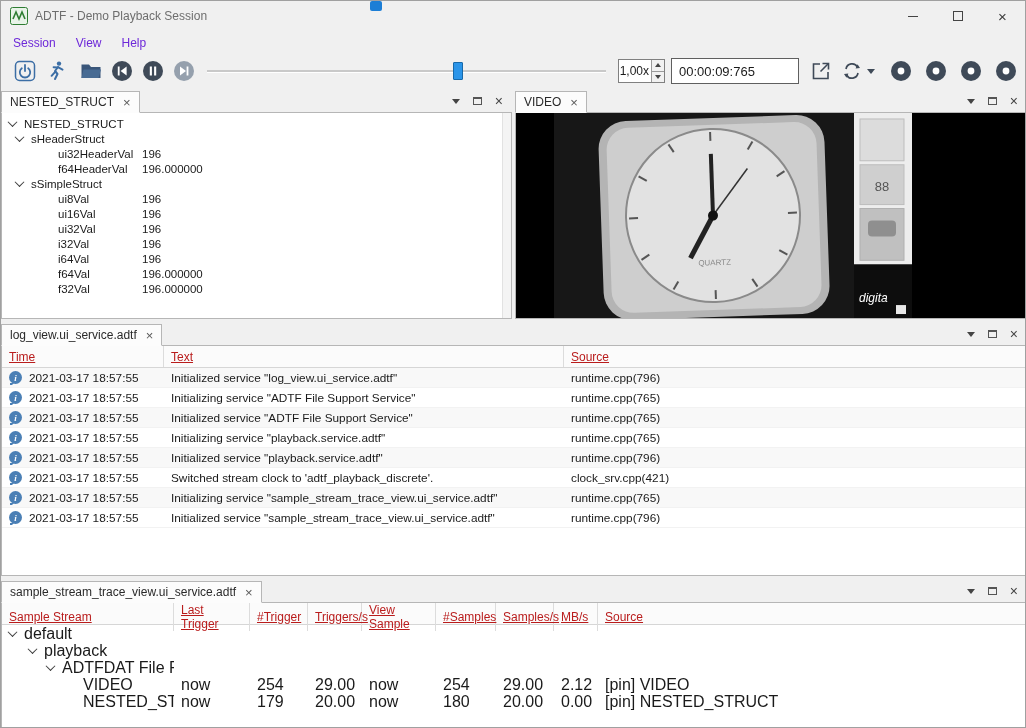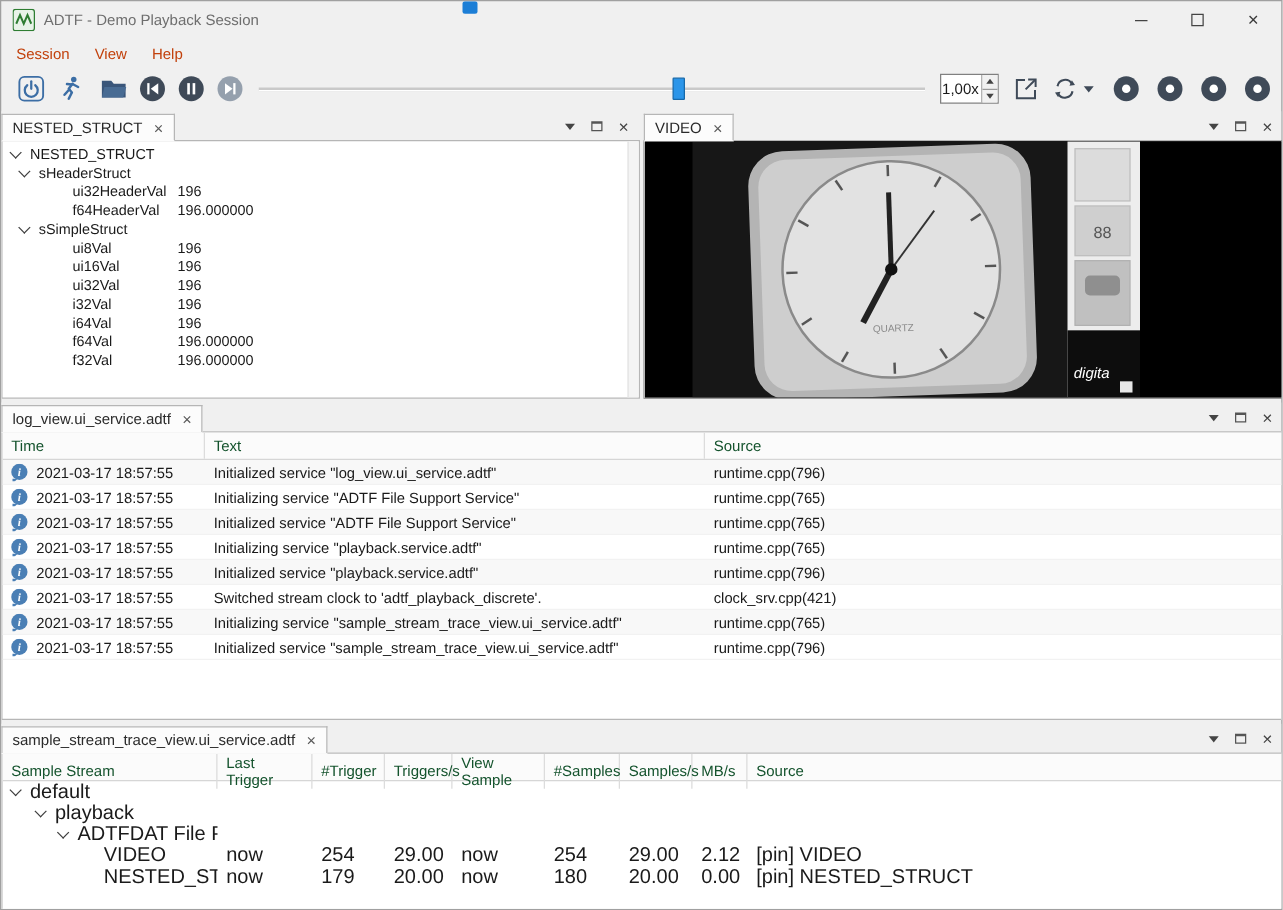--- a/index.html
+++ b/index.html
@@ -18,21 +18,21 @@
   .tb-artifact { position:absolute; left:369px; top:0px; width:12px; height:10px;
                  background:#1c7ed6; border-radius:2px; }
   .win-controls { margin-left:auto; display:flex; height:30px; }
   .win-btn { width:45px; height:30px; display:flex; align-items:center; justify-content:center; color:#3a3a3a; }
   .min-glyph { width:10px; border-top:1px solid #444; display:block; }
   .max-glyph { width:10px; height:10px; border:1px solid #444; display:block; }
   .close-glyph { font-size:15px; line-height:1; }
 
   
   .menubar { height:23px; display:flex; align-items:center; padding-left:2px; }
-  .menu-item { padding:3px 10px; color:#c2410c; }
+  .menu-item { padding:3px 10px; color:#6d28d9; }
 
   
   .toolbar { height:34px; display:flex; align-items:center; padding:0 8px 0 10px; }
   .tbtn { width:27px; height:27px; display:flex; align-items:center; justify-content:center; flex:0 0 auto; }
   .tbtn + .tbtn { margin-left:4px; }
   .tb-gap { width:8px; flex:0 0 auto; }
 
   .slider { flex:1 1 auto; height:26px; position:relative; margin:0 12px 0 10px; }
   .slider .groove { position:absolute; left:0; right:0; top:12px; height:3px;
                     background:#c9c9c9; border-bottom:1px solid #fff; }
@@ -75,21 +75,21 @@
           transform:rotate(45deg) translate(-1px,-1px); display:inline-block; margin-right:8px; flex:0 0 auto; }
   .ind0 { padding-left:7px; }
   .ind1 { padding-left:14px; }
   .ind2 { padding-left:56px; }
   .tval { position:absolute; left:140px; }
   .vscroll-gutter { position:absolute; top:0; right:0; bottom:0; width:9px;
                     background:#f4f4f4; border-left:1px solid #e2e2e2; }
 
   
   .gridhead { background:#fbfbfb; border-bottom:1px solid #d6d6d6; height:22px; display:grid; align-items:stretch; }
-  .gridhead > div { display:flex; align-items:center; padding:0 7px; border-right:1px solid #dcdcdc; color:#14532d; }
+  .gridhead > div { display:flex; align-items:center; padding:0 7px; border-right:1px solid #dcdcdc; color:#b91c1c;text-decoration:underline; }
   .gridhead > div:last-child { border-right:none; }
 
   
   .log-grid { grid-template-columns:162px 400px 1fr; }
   .log-row { display:grid; grid-template-columns:162px 400px 1fr; height:20px; align-items:center;
              font-size:11.8px; border-bottom:1px solid #f2f2f2; }
   .log-row:nth-child(even) { background:#f8f8f8; }
   .log-row > div { padding:0 7px; overflow:hidden; white-space:nowrap; }
   .cell-time { display:flex; align-items:center; gap:7px; }
   .info-icon { width:13px; height:13px; border-radius:50%; background:#4a7fb5; color:#fff;
@@ -213,20 +213,23 @@
       <div class="spincol">
         <div class="spincell">
             <span class="tri-up"></span>
           </div>
         <div class="spincell">
             <span class="tri-dn"></span>
           </div>
       </div>
     </div>
 
+    <div class="timebox">
+      <span>00:00:09:765</span>
+    </div>
 
     <span class="tb-gap"></span>
 
     <div class="tbtn">
       <svg class="icon-svg" width="24" height="24" viewBox="0 0 24 24">
         <path d="M11 5 H4.5 V19.5 H19 V13" fill="none" stroke="#3f4a58" stroke-width="1.6"></path>
         <path d="M13.5 4.5 H19.5 V10.5" fill="none" stroke="#3f4a58" stroke-width="1.6"></path>
         <line x1="19.2" y1="4.8" x2="11.5" y2="12.5" stroke="#3f4a58" stroke-width="1.6"></line>
       </svg>
     </div>

